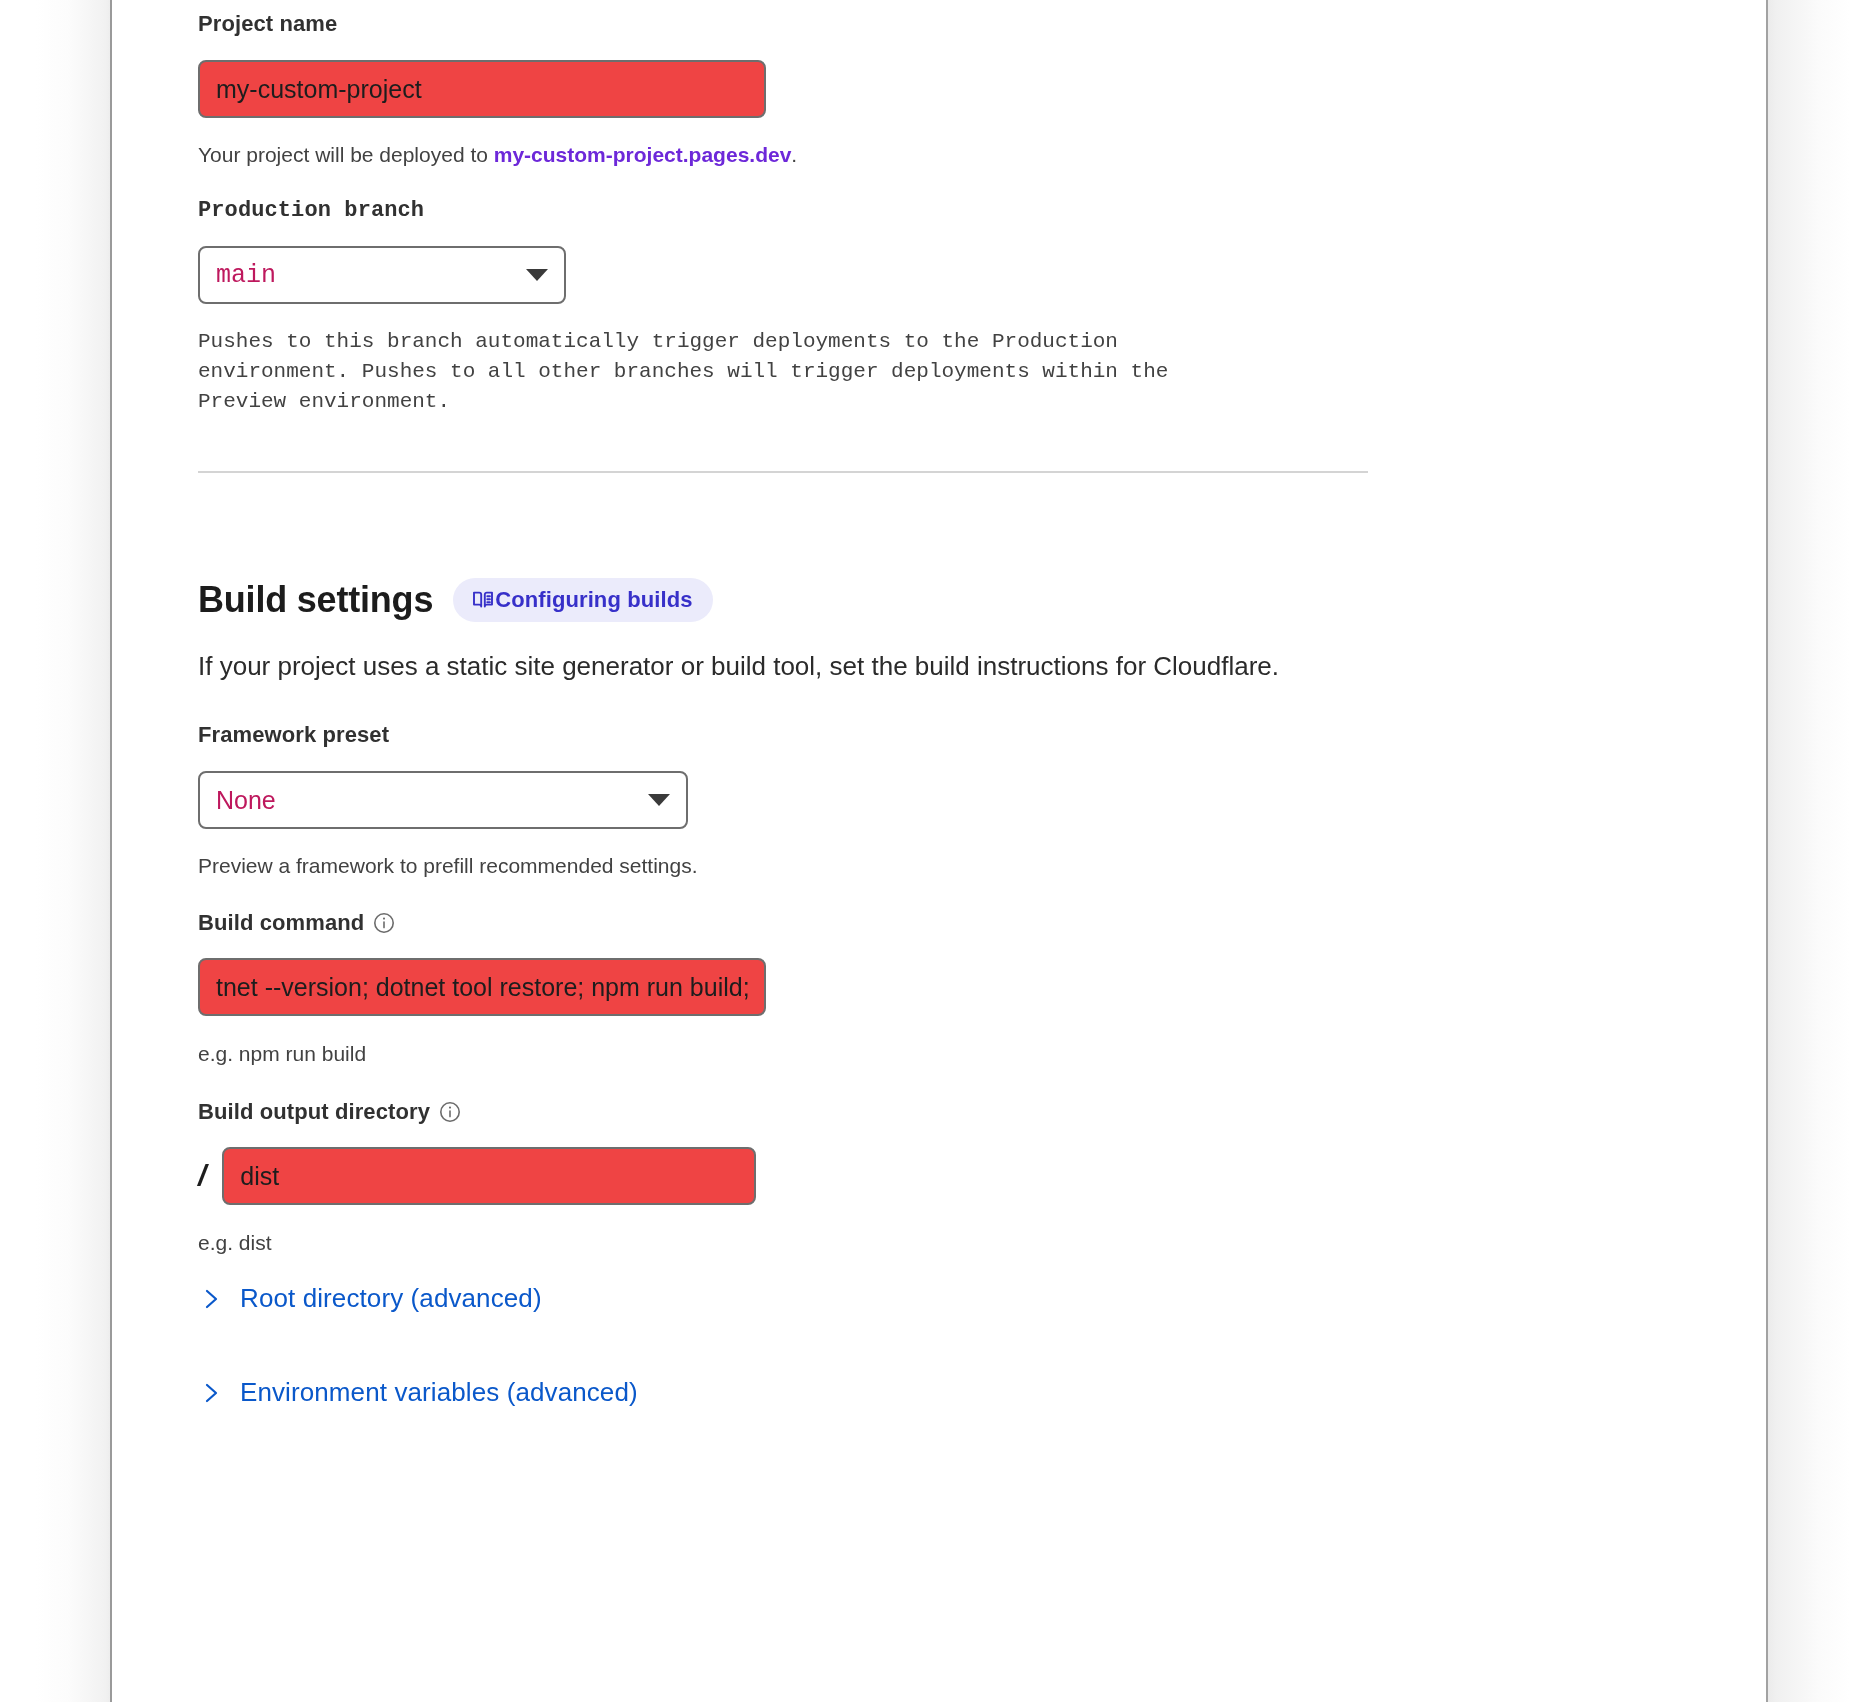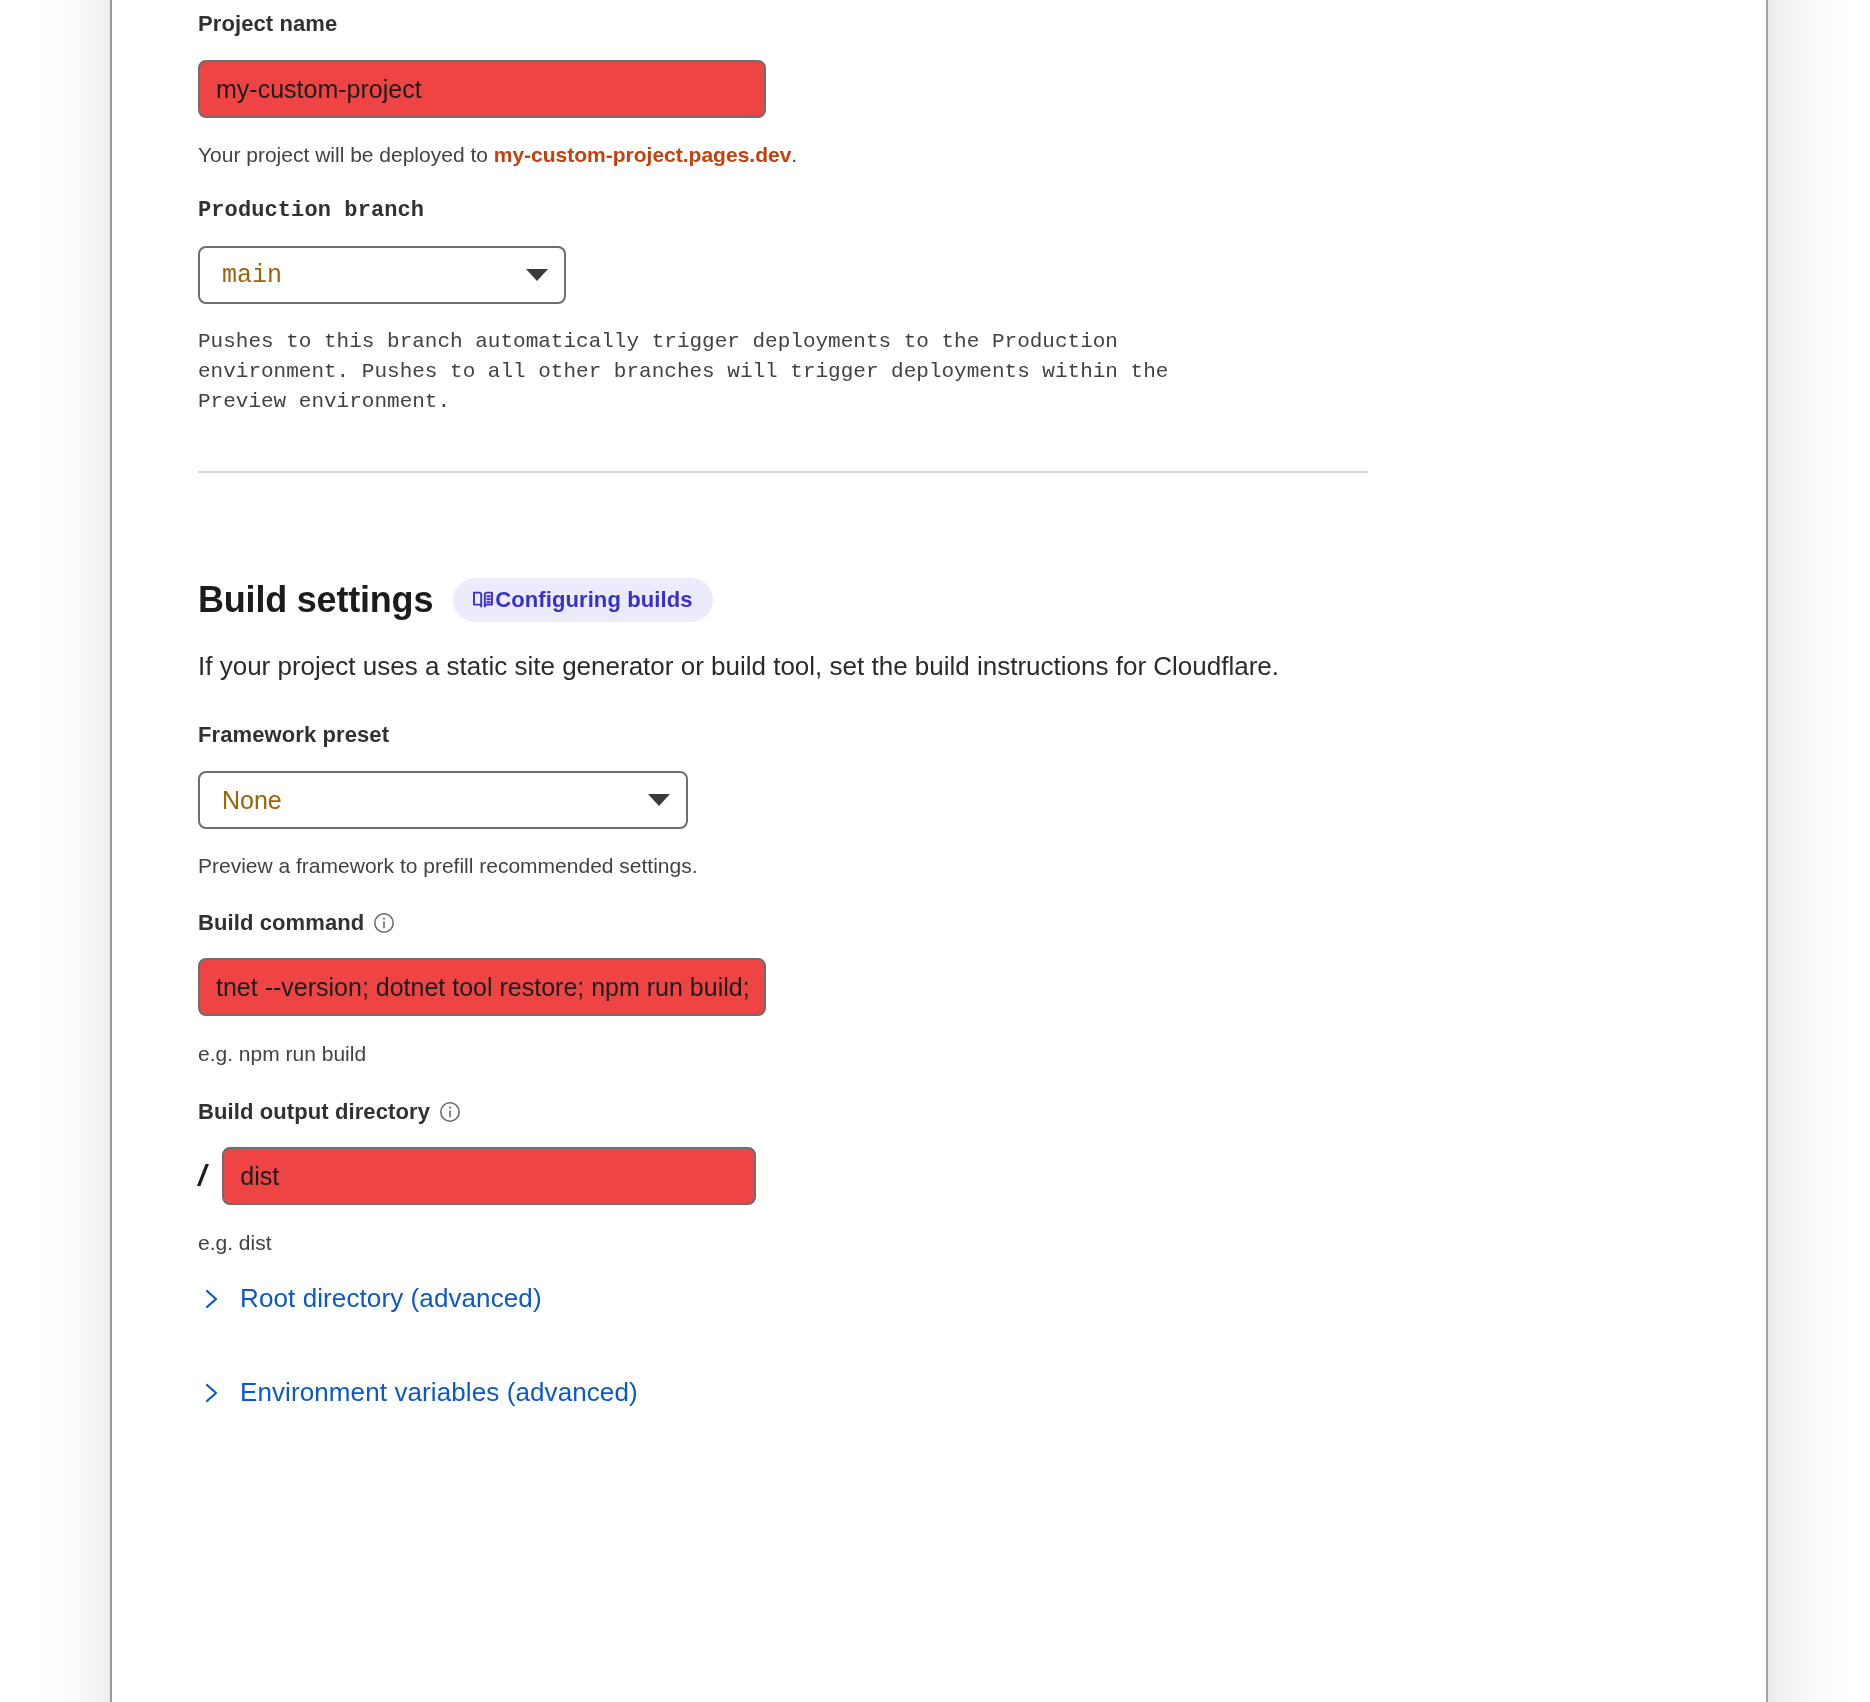--- a/index.html
+++ b/index.html
@@ -103,38 +103,38 @@
     display: block;
   }
   .text-input::placeholder { color: #8a8a8a; }
 
   .helper {
     font-size: 21px;
     color: #424242;
     line-height: 30px;
     font-weight: 400;
   }
-  .helper b { font-weight: 700; color: #c2410c; }
+  .helper b { font-weight: 700; color: #6d28d9; }
 
   
   .select-wrap {
     position: relative;
     display: inline-block;
   }
   .select-box {
     box-sizing: border-box;
     height: 58px;
     border: 2px solid #6e6e6e;
     border-radius: 8px;
     background: #ffffff;
     display: flex;
     align-items: center;
-    padding: 0 22px;
+    padding: 0 16px;
     font-size: 25px;
-    color: #a16207;
+    color: #be185d;
   }
   .caret {
     position: absolute;
     right: 18px;
     top: 50%;
     transform: translateY(-50%);
     width: 0;
     height: 0;
     border-left: 11px solid transparent;
     border-right: 11px solid transparent;

